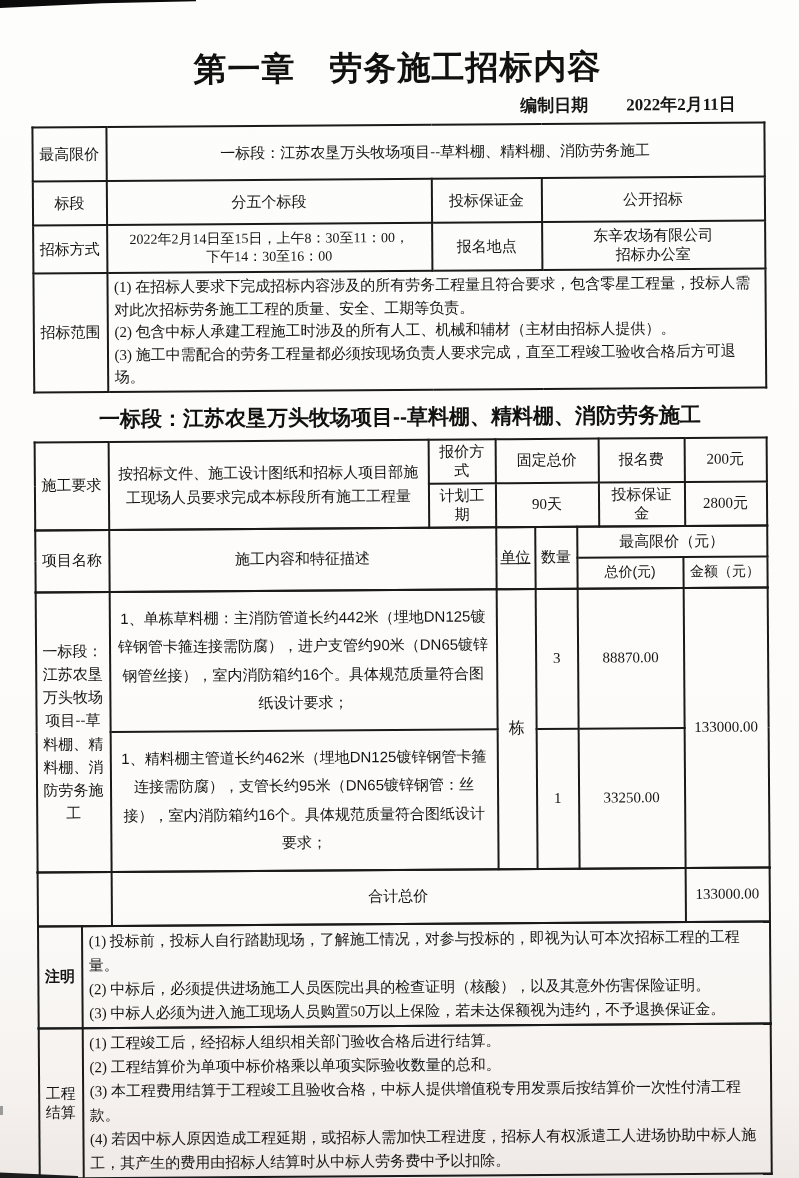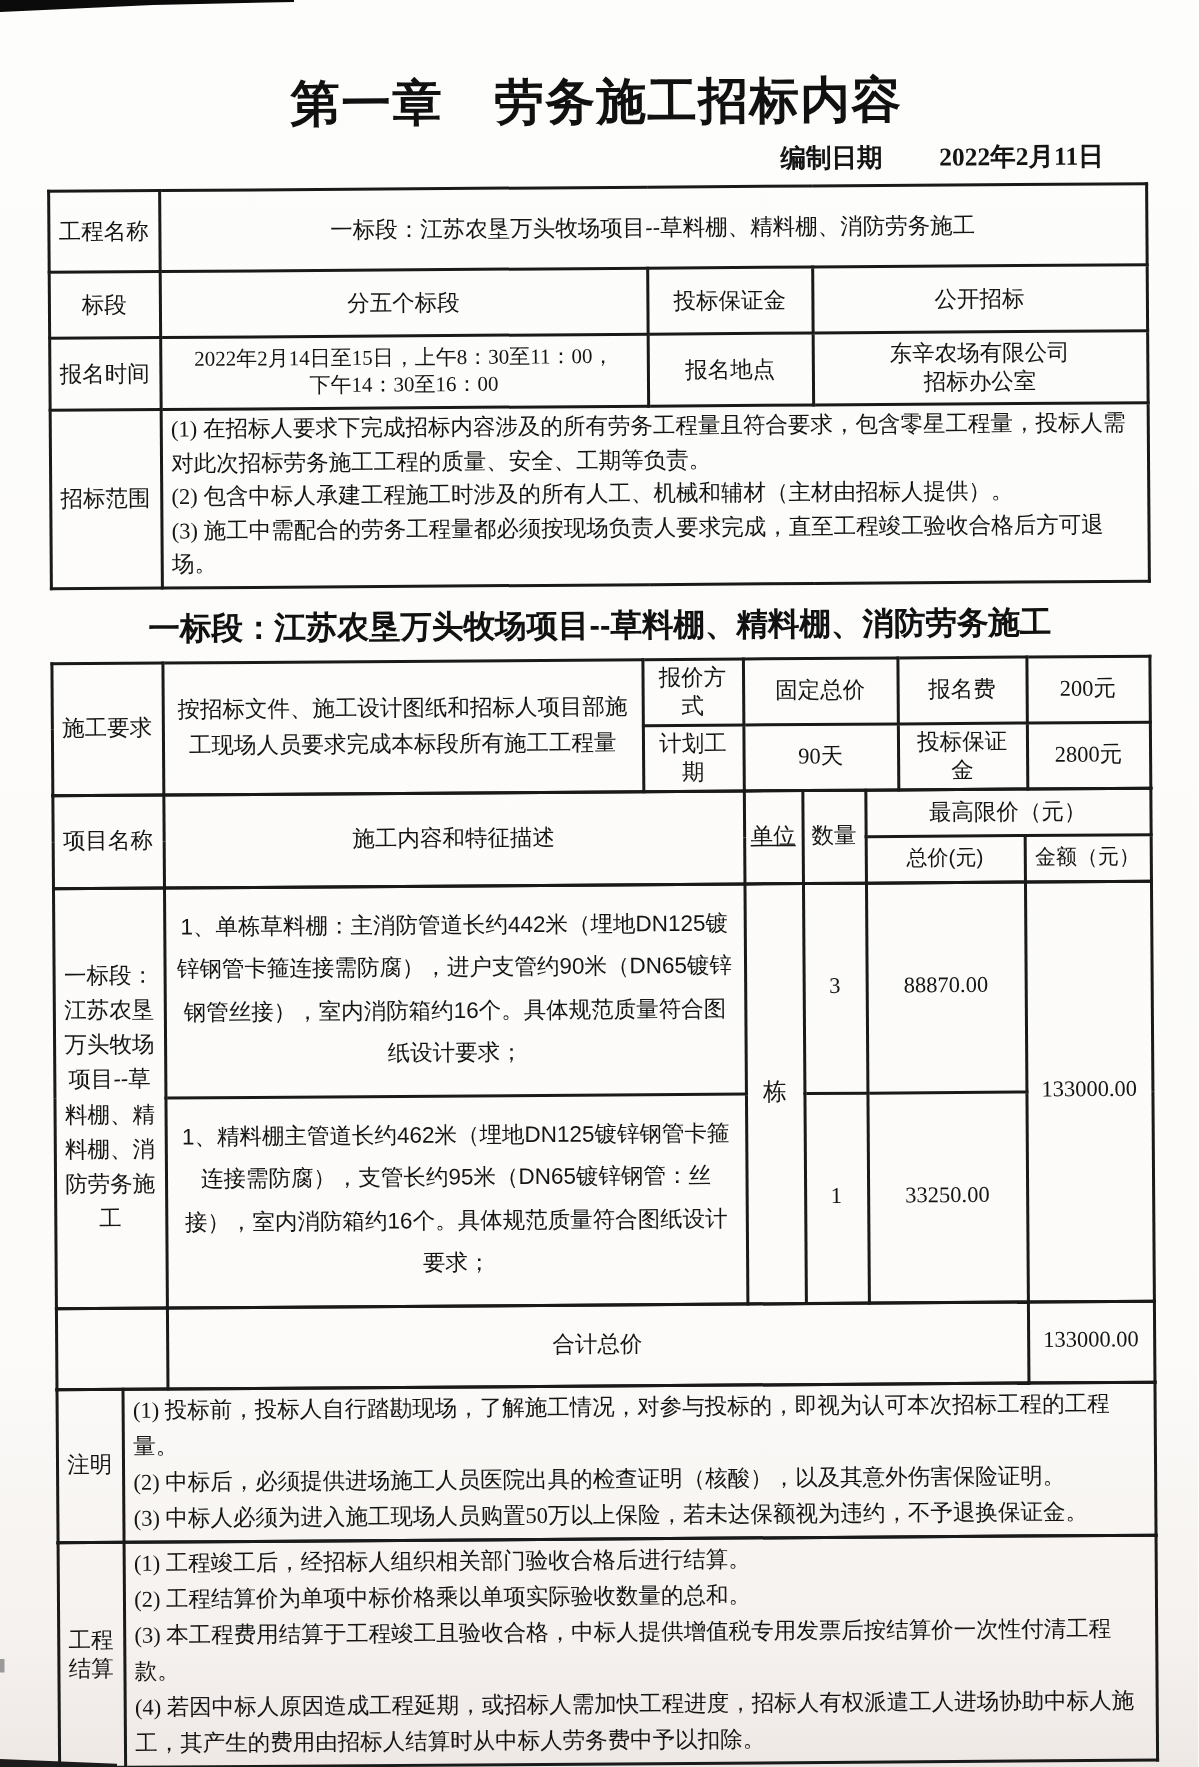--- a/index.html
+++ b/index.html
@@ -111,31 +111,31 @@
 
     <table class="t">
       <colgroup>
           <col style="width:74px">
           <col style="width:325px">
           <col style="width:110px">
           <col style="width:223px">
         </colgroup>
       <tbody>
           <tr class="h54">
-        <th class="lbl">工程名称</th>
+        <th class="lbl">最高限价</th>
         <td colspan="3" class="big-name">一标段：江苏农垦万头牧场项目--草料棚、精料棚、消防劳务施工</td>
       </tr>
       <tr class="h44">
         <th class="lbl">标段</th>
         <td class="val">分五个标段</td>
         <th class="lbl">投标保证金</th>
         <td class="val">公开招标</td>
       </tr>
       <tr class="h48">
-        <th class="lbl">报名时间</th>
+        <th class="lbl">招标方式</th>
         <td class="val pre" style="font-size:14px;">2022年2月14日至15日，上午8：30至11：00，
 下午14：30至16：00</td>
         <th class="lbl">报名地点</th>
         <td class="val pre">东辛农场有限公司
 招标办公室</td>
       </tr>
       <tr class="h90">
         <th class="lbl">招标范围</th>
         <td colspan="3" class="scope-cell">
           <div class="item">(1) 在招标人要求下完成招标内容涉及的所有劳务工程量且符合要求，包含零星工程量，投标人需对此次招标劳务施工工程的质量、安全、工期等负责。</div>
@@ -240,21 +240,21 @@
     </tbody>
       </table>
 
     <table class="t stack">
       <colgroup>
           <col style="width:44px">
           <col style="width:688px">
         </colgroup>
       <tbody>
           <tr class="h84">
-        <th class="lbl" style="padding:2px 1px;">注明</th>
+        <th class="lbl" style="padding:2px 1px;font-weight:bold;">注明</th>
         <td class="note-cell">
           <div class="item">(1) 投标前，投标人自行踏勘现场，了解施工情况，对参与投标的，即视为认可本次招标工程的工程量。</div>
           <div class="item">(2) 中标后，必须提供进场施工人员医院出具的检查证明（核酸），以及其意外伤害保险证明。</div>
           <div class="item">(3) 中标人必须为进入施工现场人员购置50万以上保险，若未达保额视为违约，不予退换保证金。</div>
         </td>
       </tr>
     </tbody>
       </table>
 
     <table class="t stack">

